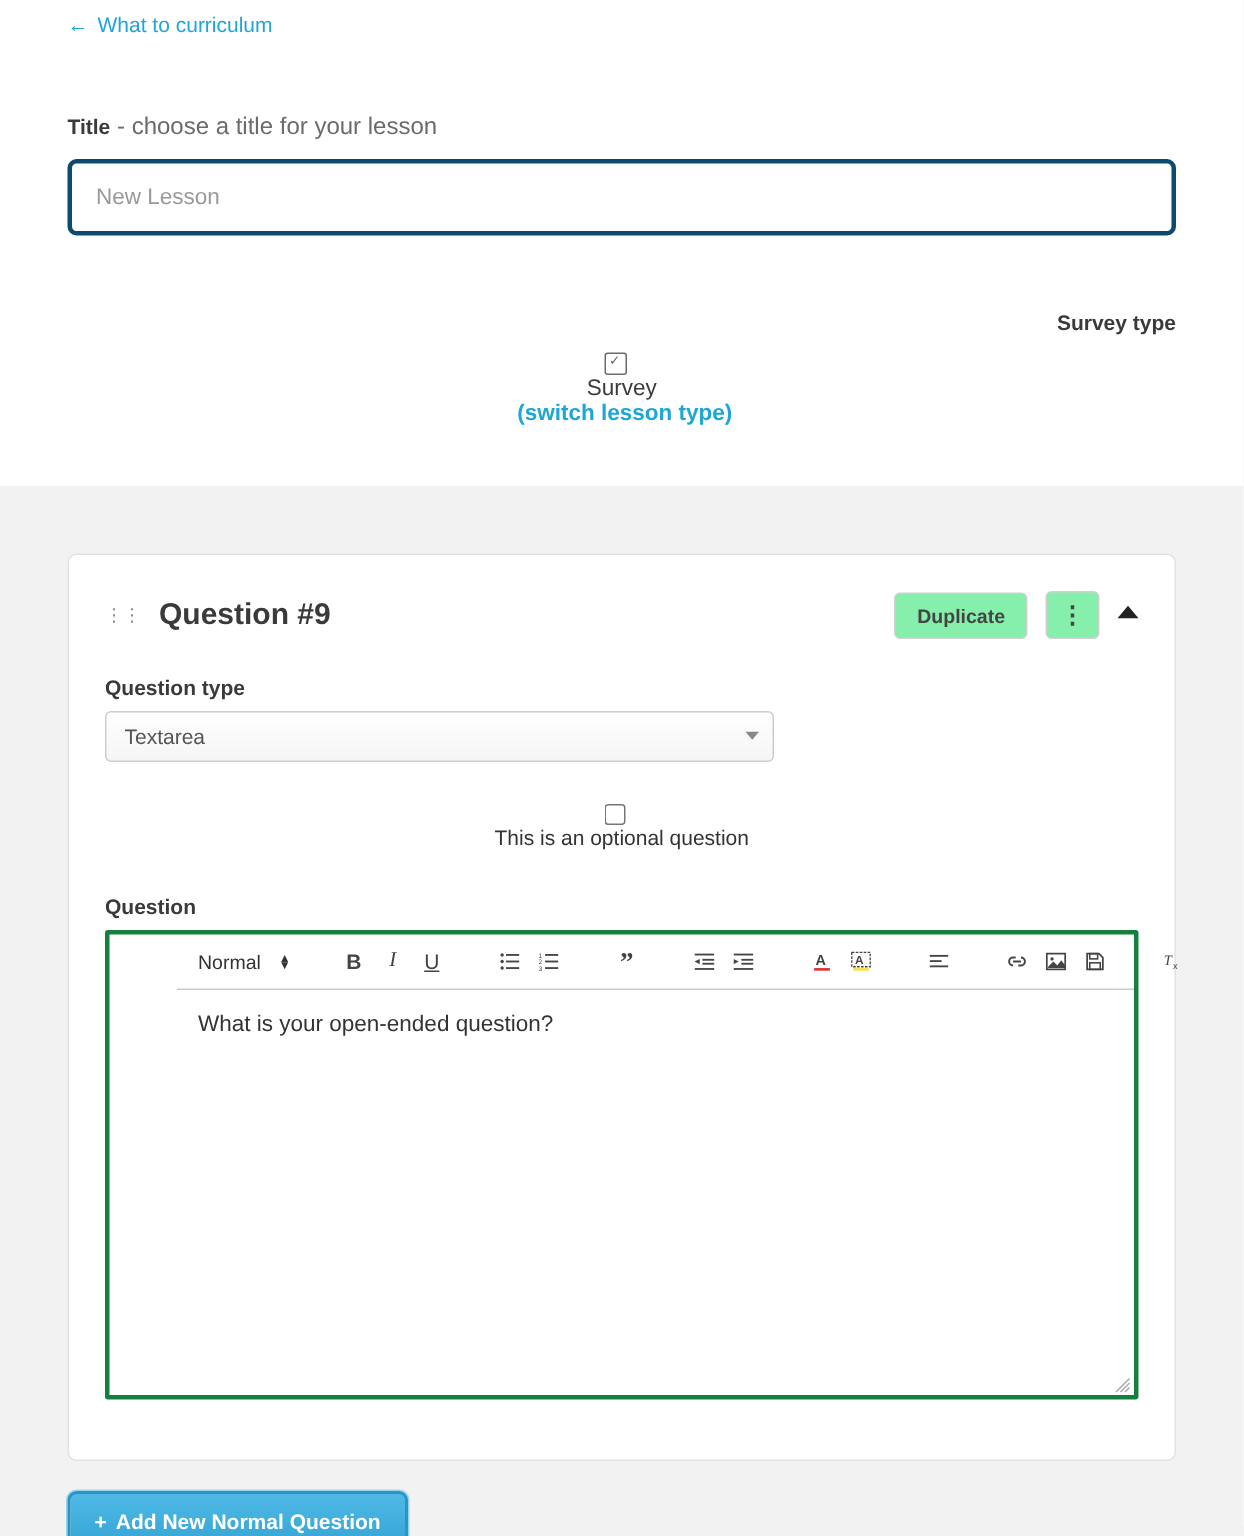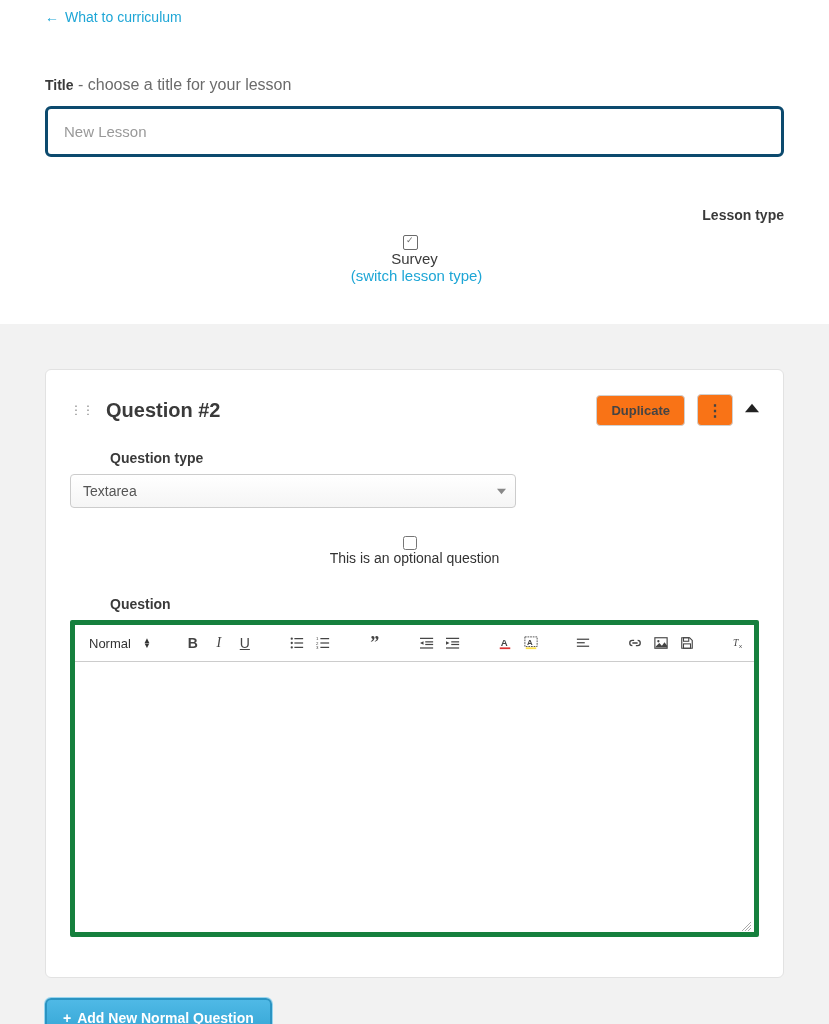--- a/index.html
+++ b/index.html
@@ -72,20 +72,21 @@
   position: absolute;
   font-size: 9px;
   left: 2px;
   top: -1px;
   color: #6b6b6b;
 }
 .switch-link {
   color: #1ea6d6;
   margin-left: 4px;
   cursor: pointer;
+  font-weight: bold;
 }
 .gray-section {
   background: #f2f2f2;
   padding: 45px;
 }
 .question-card {
   background: #fff;
   border: 1px solid #e2e2e2;
   border-radius: 6px;
   padding: 24px 24px 40px;
@@ -108,21 +109,21 @@
   font-weight: 700;
   color: #3a3a3a;
   flex: 1;
 }
 .header-actions {
   display: flex;
   align-items: center;
   gap: 12px;
 }
 .btn {
-  background: #f97316;
+  background: #86efac;
   border: 1px solid #d0d0d0;
   border-radius: 4px;
   padding: 7px 14px;
   font-size: 13px;
   font-weight: 600;
   color: #444;
   cursor: pointer;
 }
 .btn-icon {
   width: 36px;
@@ -137,21 +138,20 @@
   color: #222;
 }
 .question-body {
   margin-top: 24px;
 }
 .qlabel {
   font-size: 14px;
   font-weight: 700;
   color: #3a3a3a;
   margin-bottom: 8px;
-  margin-left: 40px;
 }
 .select-wrap {
   position: relative;
   width: 446px;
 }
 .select {
   width: 100%;
   padding: 8px 12px;
   font-size: 14px;
   color: #555;
@@ -182,23 +182,24 @@
   cursor: pointer;
 }
 .optional-label {
   font-size: 14px;
   color: #333;
 }
 .question-editor-section {
   margin-top: 30px;
 }
 .editor {
-  border: 5px solid #15803d;
+  border: 3px solid #15803d;
   border-radius: 2px;
   margin-top: 8px;
+  padding-left: 45px;
 }
 .toolbar {
   display: flex;
   align-items: center;
   padding: 8px 14px;
   border-bottom: 1px solid #ccc;
   gap: 4px;
 }
 .tb-group {
   display: flex;
@@ -273,36 +274,36 @@
   </a>
 
   <div class="title-row">
     <div>
       <span class="field-label">Title</span><span class="field-label-sub"> - choose a title for your lesson</span>
     </div>
     <input class="title-input" type="text" value="New Lesson" style="">
   </div>
 
   <div class="lesson-type-row">
-    <div class="field-label">Lesson type</div>
+    <div class="field-label">Survey type</div>
     <div class="lesson-type-value">
       <span class="checklist-icon"></span>
       <span>Survey</span>
       <span class="switch-link">(switch lesson type)</span>
     </div>
   </div>
 </div>
 
 <div class="gray-section">
   <div class="question-card">
     <div class="question-header">
       <span class="drag-handle">
         <span>⋮⋮</span>
       </span>
-      <div class="question-title">Question #2</div>
+      <div class="question-title">Question #9</div>
       <div class="header-actions">
         <button class="btn">Duplicate</button>
         <button class="btn btn-icon">
           <span style="font-size:16px;font-weight:700;">⋮</span>
         </button>
         <span class="collapse-toggle">
           <svg width="14" height="14" viewBox="0 0 10 10">
               <path d="M0 8 L5 2 L10 8 Z" fill="#222"></path>
             </svg>
         </span>
@@ -438,20 +439,21 @@
             <div class="tb-group" style="margin-right:0;">
               <span class="tb-btn">
                 <svg viewBox="0 0 16 16">
                     <text x="1" y="11" font-size="11" font-style="italic" font-family="serif" fill="#444">T</text>
                     <text x="8" y="14" font-size="7" fill="#444">x</text>
                   </svg>
               </span>
             </div>
           </div>
           <div class="editor-content" contenteditable="true" style="">
+            <span>What is your open-ended question?</span>
             <span class="resize-grip">
               <svg width="12" height="12" viewBox="0 0 12 12">
                   <path d="M11 5 L5 11 M11 8 L8 11 M11 2 L2 11" stroke="#aaa" stroke-width="1"></path>
                 </svg>
             </span>
           </div>
         </div>
       </div>
     </div>
   </div>

